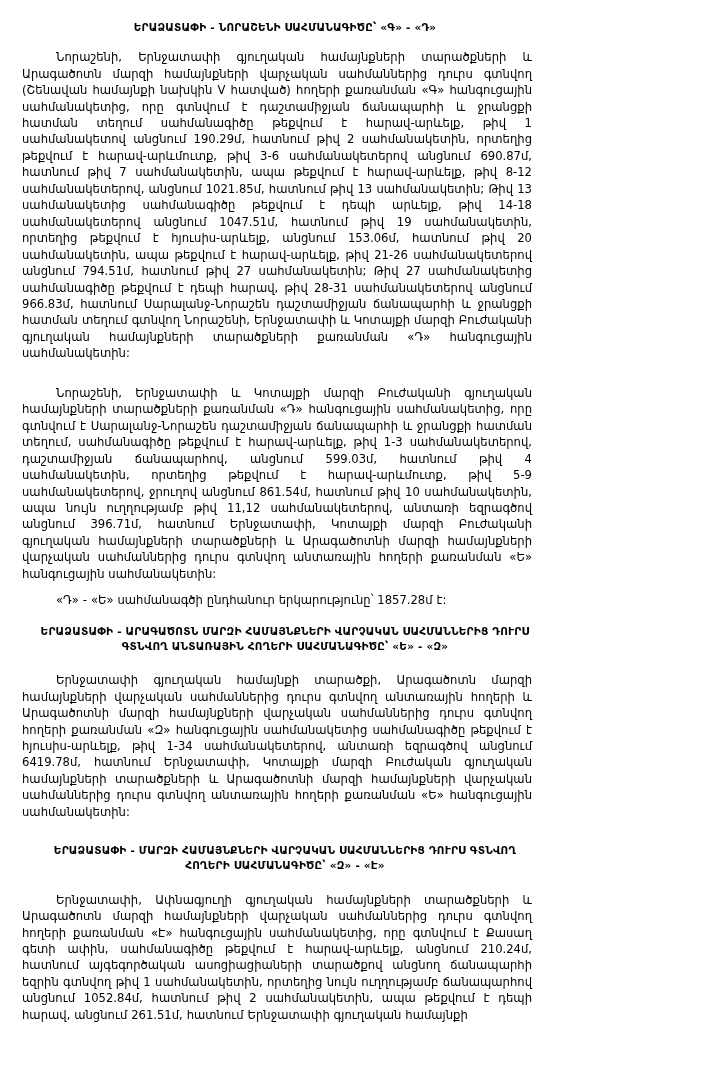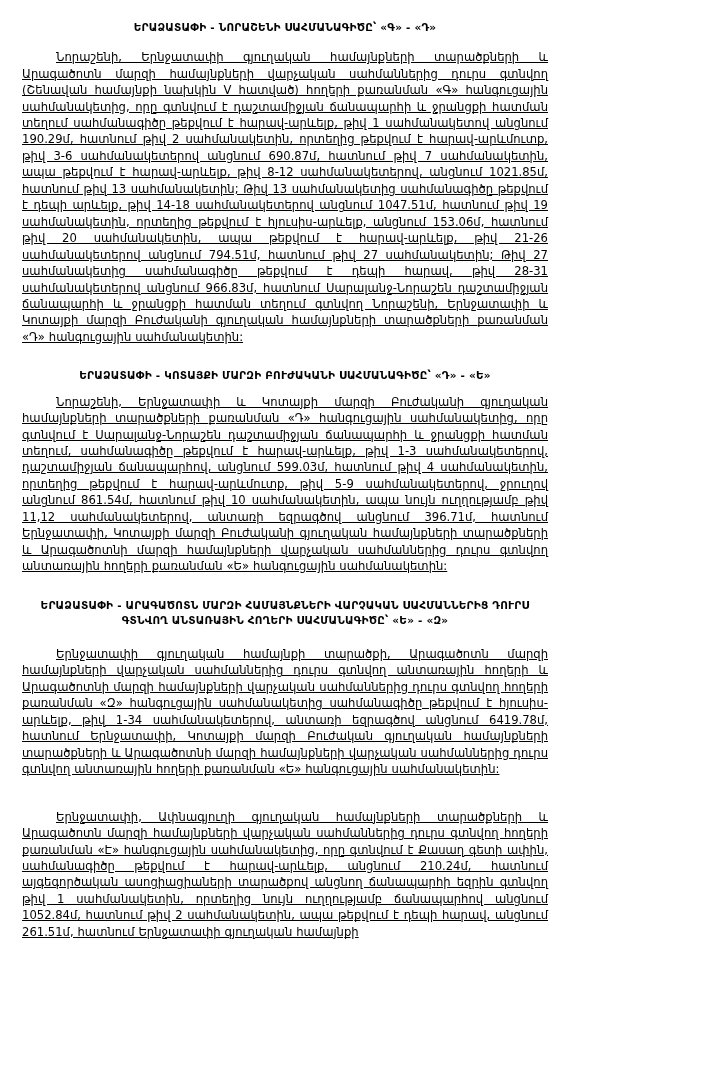--- a/index.html
+++ b/index.html
@@ -32,56 +32,56 @@
   .heading.first {
     margin-top: 2px;
     margin-bottom: 14px;
   }
   .para {
     font-size: 11.6px;
     line-height: 1.42;
     text-align: justify;
     text-justify: inter-word;
     text-indent: 34px;
-    margin: 0 0 2px 0;
+    margin: 0 16px 2px 0;
     word-spacing: 0.2px;
-    text-decoration: underline;
   }
   .spacer-sm { height: 8px; }
   .spacer-md { height: 13px; }
   .block { margin-bottom: 0; }
 </style>
 </head>
 <body>
 
 <div class="page">
 
   <div class="block">
     <div class="heading first">ԵՐԱՁԱՏԱՓԻ - ՆՈՐԱՇԵՆԻ ՍԱՀՄԱՆԱԳԻԾԸ՝ «Գ» - «Դ»</div>
     <p class="para">Նորաշենի, Երնջատափի գյուղական համայնքների տարածքների և Արագածոտն մարզի համայնքների վարչական սահմաններից դուրս գտնվող (Շենավան համայնքի նախկին V հատված) հողերի քառանման «Գ» հանգուցային սահմանակետից, որը գտնվում է դաշտամիջյան ճանապարհի և ջրանցքի հատման տեղում սահմանագիծը թեքվում է հարավ-արևելք, թիվ 1 սահմանակետով անցնում 190.29մ, հատնում թիվ 2 սահմանակետին, որտեղից թեքվում է հարավ-արևմուտք, թիվ 3-6 սահմանակետերով անցնում 690.87մ, հատնում թիվ 7 սահմանակետին, ապա թեքվում է հարավ-արևելք, թիվ 8-12 սահմանակետերով, անցնում 1021.85մ, հատնում թիվ 13 սահմանակետին; Թիվ 13 սահմանակետից սահմանագիծը թեքվում է դեպի արևելք, թիվ 14-18 սահմանակետերով անցնում 1047.51մ, հատնում թիվ 19 սահմանակետին, որտեղից թեքվում է հյուսիս-արևելք, անցնում 153.06մ, հատնում թիվ 20 սահմանակետին, ապա թեքվում է հարավ-արևելք, թիվ 21-26 սահմանակետերով անցնում 794.51մ, հատնում թիվ 27 սահմանակետին; Թիվ 27 սահմանակետից սահմանագիծը թեքվում է դեպի հարավ, թիվ 28-31 սահմանակետերով անցնում 966.83մ, հատնում Սարալանջ-Նորաշեն դաշտամիջյան ճանապարհի և ջրանցքի հատման տեղում գտնվող Նորաշենի, Երնջատափի և Կոտայքի մարզի Բուժականի գյուղական համայնքների տարածքների քառանման «Դ» հանգուցային սահմանակետին:</p>
     <div class="spacer-sm"></div>
   </div>
 
   <div class="spacer-md"></div>
 
   <div class="block">
-    <div class="heading">ԵՐԱՁԱՏԱՓԻ  - ԿՈՏԱՅՔԻ ՄԱՐԶԻ ԲՈՒԺԱԿԱՆԻ ՍԱՀՄԱՆԱԳԻԾԸ՝ «Դ» - «Ե»</div>
     <p class="para">Նորաշենի, Երնջատափի և Կոտայքի մարզի Բուժականի գյուղական համայնքների տարածքների քառանման «Դ» հանգուցային սահմանակետից, որը գտնվում է Սարալանջ-Նորաշեն դաշտամիջյան ճանապարհի և ջրանցքի հատման տեղում, սահմանագիծը թեքվում է հարավ-արևելք, թիվ 1-3 սահմանակետերով, դաշտամիջյան ճանապարհով, անցնում 599.03մ, հատնում թիվ 4 սահմանակետին, որտեղից թեքվում է հարավ-արևմուտք, թիվ 5-9 սահմանակետերով, ջրուղով անցնում 861.54մ, հատնում թիվ 10 սահմանակետին, ապա նույն ուղղությամբ թիվ 11,12 սահմանակետերով, անտառի եզրագծով անցնում 396.71մ, հատնում Երնջատափի, Կոտայքի մարզի Բուժականի գյուղական համայնքների տարածքների և Արագածոտնի մարզի համայնքների վարչական սահմաններից դուրս գտնվող անտառային հողերի քառանման «Ե» հանգուցային սահմանակետին:</p>
     <div class="spacer-sm"></div>
+    <p class="para">«Դ» - «Ե» սահմանագծի ընդհանուր երկարությունը՝ 1857.28մ է:</p>
   </div>
 
   <div class="spacer-md"></div>
 
   <div class="block">
     <div class="heading">ԵՐԱՁԱՏԱՓԻ - ԱՐԱԳԱԾՈՏՆ ՄԱՐԶԻ ՀԱՄԱՅՆՔՆԵՐԻ ՎԱՐՉԱԿԱՆ ՍԱՀՄԱՆՆԵՐԻՑ ԴՈՒՐՍ ԳՏՆՎՈՂ ԱՆՏԱՌԱՅԻՆ ՀՈՂԵՐԻ ՍԱՀՄԱՆԱԳԻԾԸ՝ «Ե» - «Զ»</div>
     <div class="spacer-sm"></div>
     <p class="para">Երնջատափի գյուղական համայնքի տարածքի, Արագածոտն մարզի համայնքների վարչական սահմաններից դուրս գտնվող անտառային հողերի և Արագածոտնի մարզի համայնքների վարչական սահմաններից դուրս գտնվող հողերի   քառանման  «Զ» հանգուցային սահմանակետից սահմանագիծը թեքվում է հյուսիս-արևելք, թիվ 1-34 սահմանակետերով, անտառի եզրագծով անցնում 6419.78մ, հատնում Երնջատափի, Կոտայքի մարզի Բուժական գյուղական համայնքների տարածքների և Արագածոտնի մարզի համայնքների վարչական սահմաններից դուրս գտնվող անտառային հողերի քառանման «Ե» հանգուցային սահմանակետին:</p>
     <div class="spacer-sm"></div>
   </div>
 
   <div class="spacer-md"></div>
 
   <div class="block">
+    <div class="heading">ԵՐԱՁԱՏԱՓԻ - ՄԱՐԶԻ ՀԱՄԱՅՆՔՆԵՐԻ ՎԱՐՉԱԿԱՆ ՍԱՀՄԱՆՆԵՐԻՑ ԴՈՒՐՍ ԳՏՆՎՈՂ ՀՈՂԵՐԻ ՍԱՀՄԱՆԱԳԻԾԸ՝ «Զ» - «Է»</div>
     <div class="spacer-sm"></div>
     <p class="para">Երնջատափի, Ափնագյուղի գյուղական համայնքների տարածքների և Արագածոտն մարզի համայնքների վարչական սահմաններից դուրս գտնվող հողերի քառանման «Է» հանգուցային սահմանակետից, որը գտնվում է Քասաղ գետի ափին, սահմանագիծը թեքվում է հարավ-արևելք, անցնում 210.24մ, հատնում այգեգործական ասոցիացիաների տարածքով անցնող ճանապարհի եզրին գտնվող թիվ 1 սահմանակետին, որտեղից նույն ուղղությամբ ճանապարհով անցնում 1052.84մ, հատնում թիվ 2 սահմանակետին, ապա թեքվում է դեպի հարավ, անցնում 261.51մ, հատնում Երնջատափի գյուղական համայնքի</p>
   </div>
 
 </div>
 
 </body></html>

